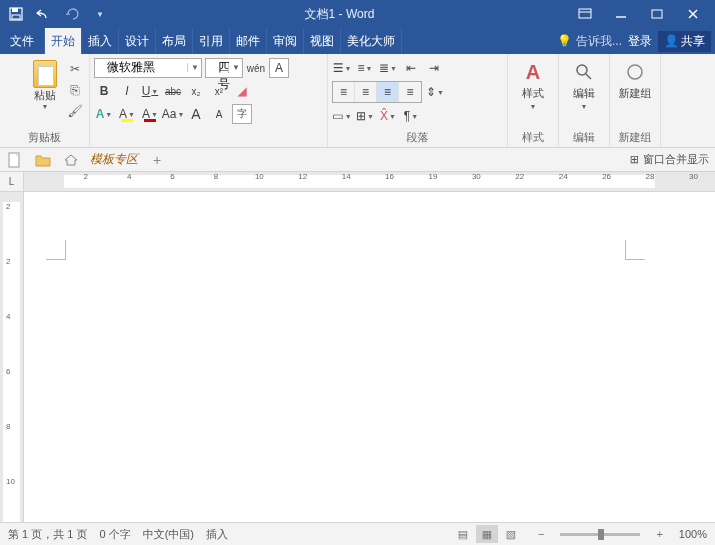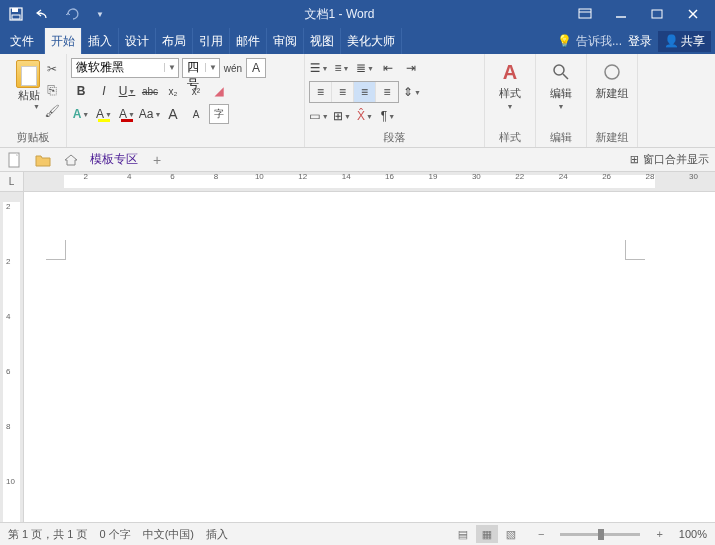--- a/index.html
+++ b/index.html
@@ -20,29 +20,29 @@
 .rt-right { display: flex; align-items: center; gap: 6px; padding-right: 4px; }
 .tellme { display: flex; align-items: center; gap: 4px; color: #cdd9ec; }
 .login { cursor: pointer; }
 .share { background: #1e4080; padding: 2px 6px; display: flex; align-items: center; gap: 2px; cursor: pointer; }
 
 .ribbon { height: 94px; background: #f3f3f3; border-bottom: 1px solid #d4d4d4; display: flex; }
 .group { border-right: 1px solid #e0e0e0; display: flex; flex-direction: column; padding: 2px 4px 0; }
 .group-body { flex: 1; display: flex; align-items: flex-start; gap: 2px; }
 .group-label { text-align: center; font-size: 11px; color: #666; padding: 2px 0; position: relative; }
 
-.paste-btn { display: flex; flex-direction: column; align-items: flex-end; width: 36px; cursor: pointer; padding-top: 4px; }
+.paste-btn { display: flex; flex-direction: column; align-items: center; width: 36px; cursor: pointer; padding-top: 4px; margin-left: 23px; }
 .paste-icon { width: 24px; height: 28px; background: linear-gradient(#f9d77e,#f0b93a); border: 1px solid #d89c2a; border-radius: 2px; position: relative; }
 .paste-icon::before { content: ""; position: absolute; top: 5px; left: 4px; width: 14px; height: 18px; background: #fff; border: 1px solid #ccc; }
 .clip-col { display: flex; flex-direction: column; gap: 3px; padding-top: 4px; }
 .small-btn { width: 20px; height: 18px; display: flex; align-items: center; justify-content: center; cursor: pointer; color: #555; }
 
 .font-group .group-body { flex-direction: column; gap: 3px; padding-top: 2px; }
 .font-row { display: flex; align-items: center; gap: 3px; }
-.font-select { height: 20px; border: 1px solid #ababab; background: #fff; font-size: 12px; padding: 0 14px 0 4px; position: relative; cursor: pointer; }
+.font-select { height: 20px; border: 1px solid #ababab; background: #fff; font-size: 12px; padding: 0 14px 0 12px; position: relative; cursor: pointer; }
 .font-name { width: 108px; }
 .font-size { width: 38px; }
 .dd-arrow { position: absolute; right: 2px; top: 4px; border-left: 1px solid #ccc; padding-left: 3px; color: #666; font-size: 8px; }
 .ico { width: 20px; height: 20px; border: 1px solid transparent; display: flex; align-items: center; justify-content: center; cursor: pointer; color: #444; font-size: 12px; position: relative; }
 .ico.boxed { border: 1px solid #ababab; background: #fff; }
 .ico .drop { font-size: 7px; color: #666; margin-left: 1px; }
 .ico.bold { font-weight: bold; }
 .ico.italic { font-style: italic; }
 .ico.underline { text-decoration: underline; }
 .color-bar { position: absolute; bottom: 1px; left: 3px; right: 3px; height: 3px; }
@@ -53,21 +53,21 @@
 .align-set .ico:last-child { border-right: none; }
 .align-set .ico.sel { background: #cde0f7; }
 
 .big-btn { display: flex; flex-direction: column; align-items: center; width: 42px; padding-top: 4px; cursor: pointer; gap: 2px; }
 .big-ico { width: 24px; height: 24px; display: flex; align-items: center; justify-content: center; }
 .big-lbl { font-size: 11px; color: #444; }
 .big-dd { font-size: 7px; color: #666; }
 
 .below-ribbon { height: 24px; background: #f3f3f3; border-bottom: 1px solid #d4d4d4; display: flex; align-items: center; padding: 0 6px; gap: 10px; }
 .br-btn { width: 18px; height: 18px; display: flex; align-items: center; justify-content: center; cursor: pointer; color: #777; }
-.br-tab { font-size: 12px; color: #4c1d95; cursor: pointer; }
+.br-tab { font-size: 12px; color: #a16207; cursor: pointer; font-style: italic; }
 .br-spacer { flex: 1; }
 .br-right { font-size: 11px; color: #555; display: flex; align-items: center; gap: 4px; cursor: pointer; }
 
 .ruler-area { height: 20px; background: #f3f3f3; border-bottom: 1px solid #d4d4d4; display: flex; }
 .ruler-corner { width: 24px; border-right: 1px solid #d4d4d4; display: flex; align-items: center; justify-content: center; font-size: 10px; color: #666; }
 .hruler { flex: 1; position: relative; background: #e8e8e8; overflow: hidden; }
 .hruler-white { position: absolute; top: 3px; bottom: 3px; left: 40px; right: 60px; background: #fff; }
 .ruler-ticks { position: absolute; top: 0; left: 40px; right: 0; bottom: 0; display: flex; }
 .tick { width: 22px; font-size: 8px; color: #666; text-align: center; position: relative; }
 

